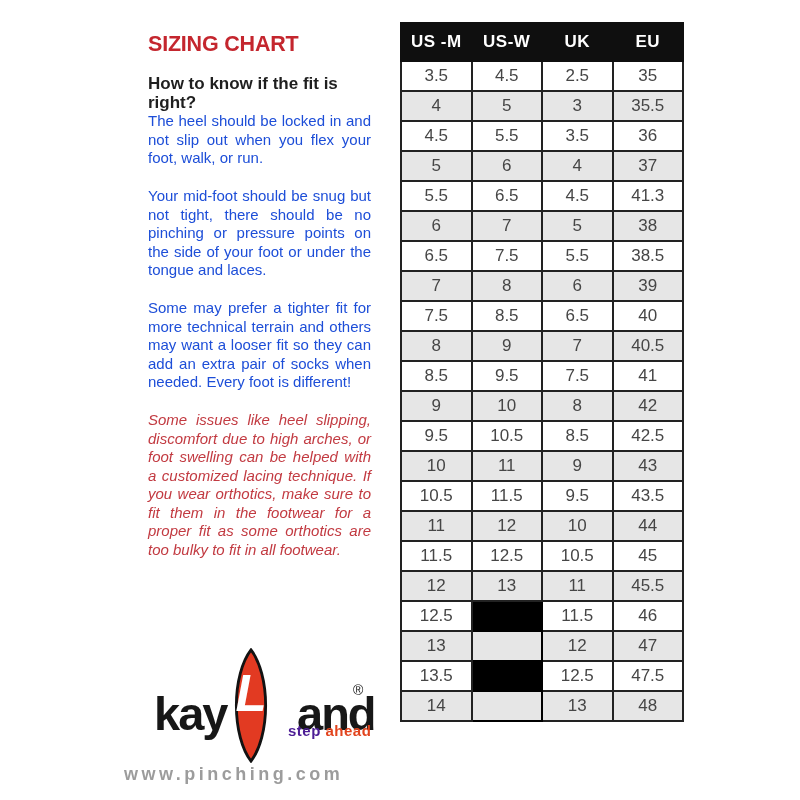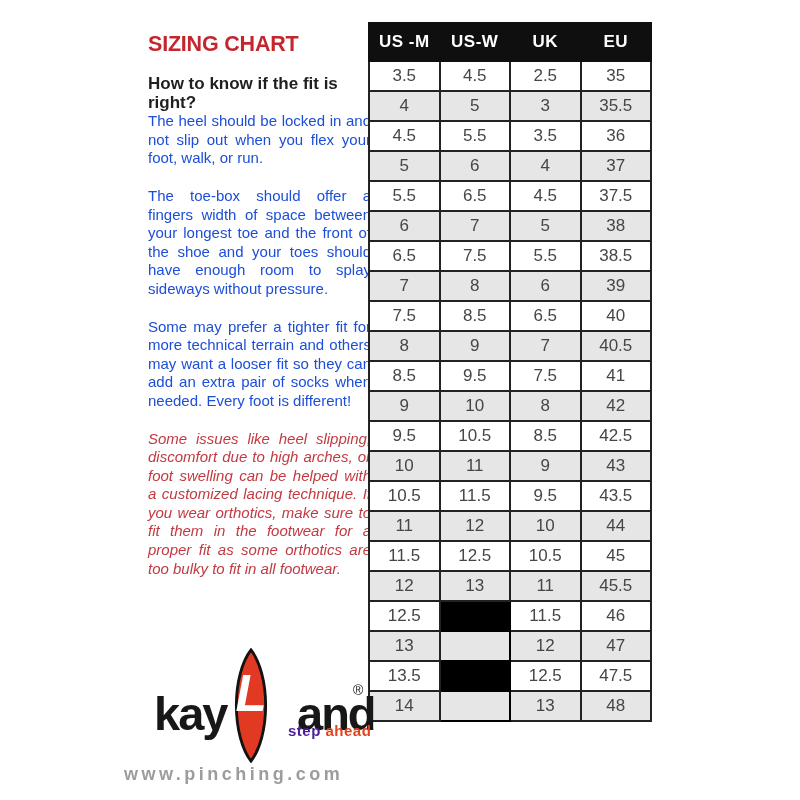--- a/index.html
+++ b/index.html
@@ -29,21 +29,21 @@
   p.body{
     font-size:15px;line-height:18.6px;color:#1d4ed8;
     text-align:justify;margin:0 0 19px 0;
   }
   p.note{
     font-size:15px;line-height:18.6px;color:var(--note-red);
     font-style:italic;text-align:justify;margin:0;
   }
   
   table.size-table{
-    position:absolute;left:368px;top:22px;width:284px;
+    position:absolute;left:400px;top:22px;width:284px;
     border-collapse:collapse;table-layout:fixed;
   }
   table.size-table th{
     background:var(--header-bg);color:#ffffff;font-size:17px;font-weight:bold;
     height:34px;border:2px solid var(--header-bg);text-align:center;
     letter-spacing:0.5px;
   }
   table.size-table td{
     border:2px solid var(--border);height:28px;text-align:center;
     font-size:17px;color:#464646;background:#ffffff;padding:0;
@@ -76,21 +76,21 @@
     color:#9c9c9c;letter-spacing:3.5px;
   }
 </style>
 </head>
 <body>
 
 <div class="left-col">
   <h1 class="title">SIZING CHART</h1>
   <h2 class="fit-heading">How to know if the fit is right?</h2>
   <p class="body">The heel should be locked in and not slip out when you flex your foot, walk, or run.</p>
-  <p class="body">The toe-box should offer a fingers width of space between your longest toe and the front of the shoe and your toes should have enough room to splay sideways without pressure.</p>
+  <p class="body">Your mid-foot should be snug but not tight, there should be no pinching or pressure points on the side of your foot or under the tongue and laces.</p>
   <p class="body">Some may prefer a tighter fit for more technical terrain and others may want a looser fit so they can add an extra pair of socks when needed. Every foot is different!</p>
   <p class="note">Some issues like heel slipping, discomfort due to high arches, or foot swelling can be helped with a customized lacing technique. If you wear orthotics, make sure to fit them in the footwear for a proper fit as some orthotics are too bulky to fit in all footwear.</p>
 </div>
 
 <table class="size-table">
   <thead>
       <tr>
         <th>US -M</th>
         <th>US-W</th>
         <th>UK</th>
@@ -119,21 +119,21 @@
       <tr class="gray">
         <td>5</td>
         <td>6</td>
         <td>4</td>
         <td>37</td>
       </tr>
       <tr>
         <td>5.5</td>
         <td>6.5</td>
         <td>4.5</td>
-        <td>37.5</td>
+        <td>41.3</td>
       </tr>
       <tr class="gray">
         <td>6</td>
         <td>7</td>
         <td>5</td>
         <td>38</td>
       </tr>
       <tr>
         <td>6.5</td>
         <td>7.5</td>

